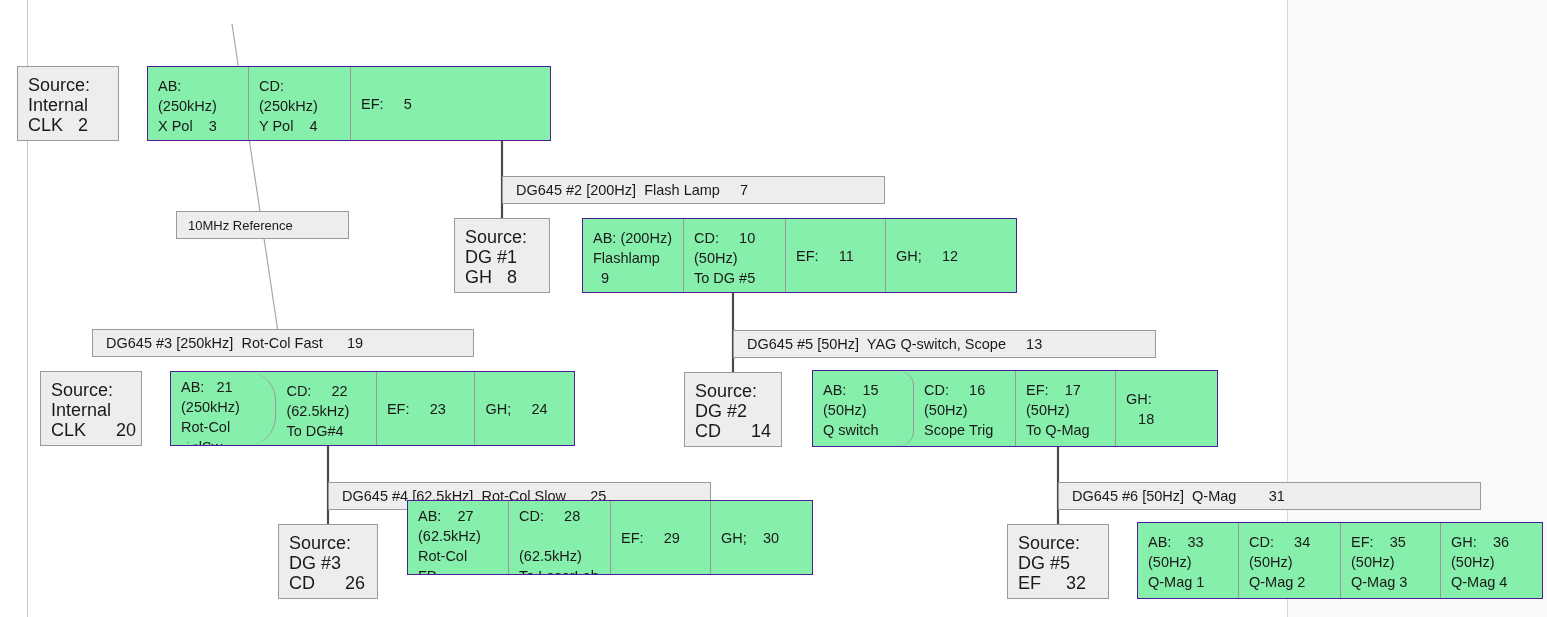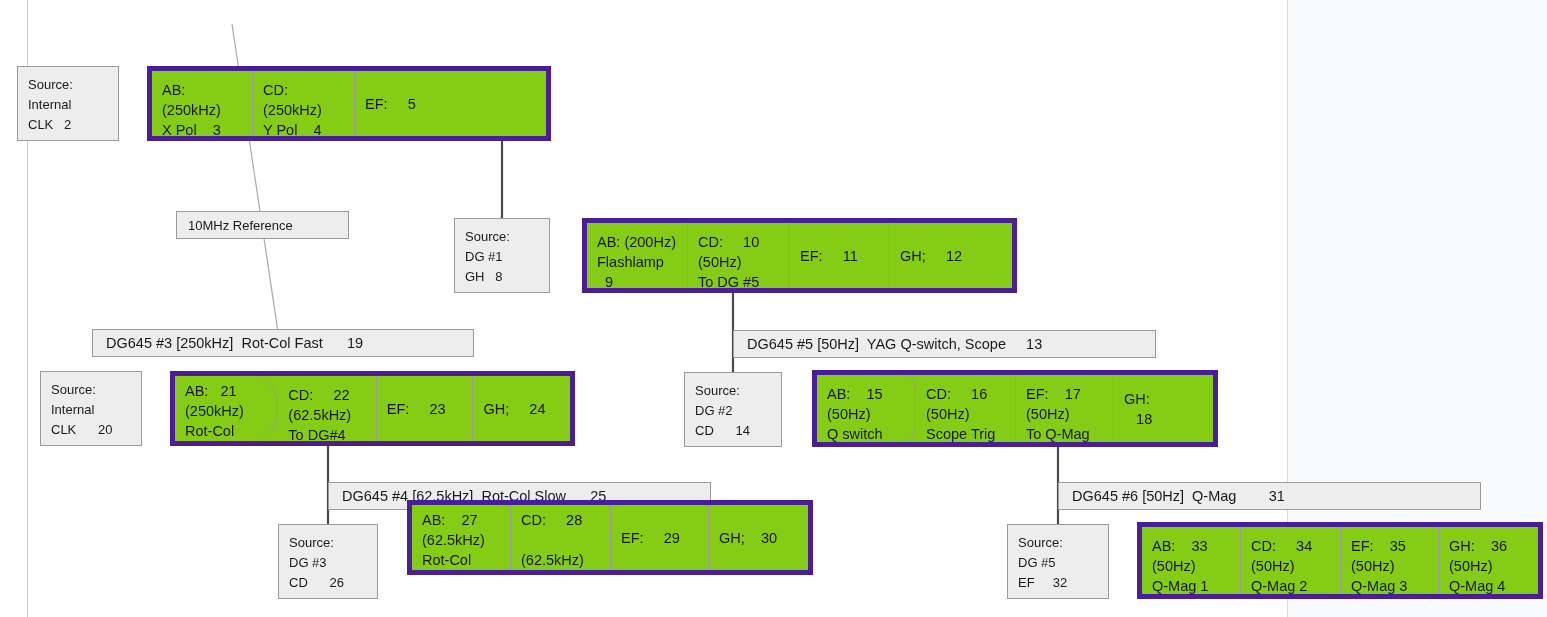--- a/index.html
+++ b/index.html
@@ -41,32 +41,32 @@
   .hdr{
     height:28px;
     line-height:27px;
     padding-left:13px;
     font-size:14.5px;
     white-space:pre;
   }
 
   .srcbox{
     padding:8px 0 0 10px;
-    font-size:13px;
+    font-size:18px;
     line-height:20px;
     white-space:pre;
   }
 
   
   .strip{
     position:absolute;
     display:flex;
     box-sizing:border-box;
-    border:5px solid #4c1d95;
-    background:#84cc16;
+    border:1px solid #4c1d95;
+    background:#86efac;
   }
   .cell{
     box-sizing:border-box;
     border-right:1px solid #9a9a9a;
     padding:9px 0 0 10px;
     font-size:14.5px;
     line-height:20px;
     white-space:pre;
     color:#1a1a1a;
     overflow:hidden;
@@ -116,20 +116,21 @@
 (250kHz)
 X Pol    3</div>
     <div class="cell" style="width:102px;">CD:
 (250kHz)
 Y Pol    4</div>
     <div class="cell vcenter-ef" style="width:100px;">EF:     5</div>
   </div>
 
   <div class="box ref-box" style="left:138px;top:211px;width:173px;">10MHz Reference</div>
 
+  <div class="box hdr" style="left:502px;top:176px;width:383px;">DG645 #2 [200Hz]  Flash Lamp     7</div>
 
   <div class="box srcbox" style="left:454px;top:218px;width:96px;height:75px;">Source:
 DG #1
 GH   8</div>
 
   <div class="strip" style="left:582px;top:218px;width:435px;height:75px;">
     <div class="cell" style="width:101px;">AB: (200Hz)
 Flashlamp
   9</div>
     <div class="cell" style="width:102px;">CD:     10

